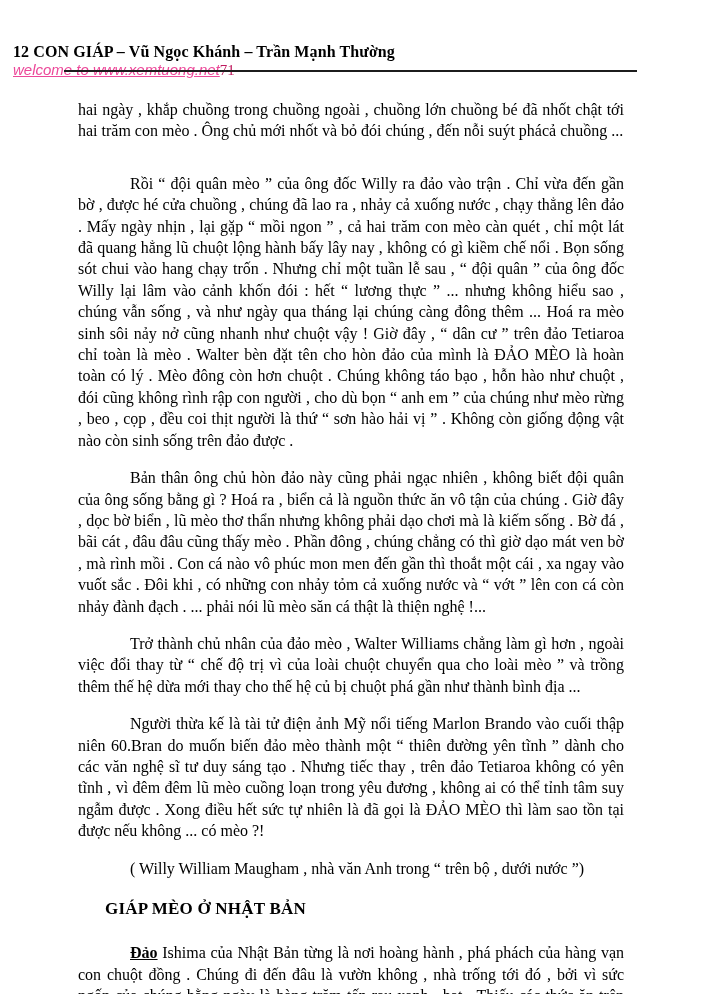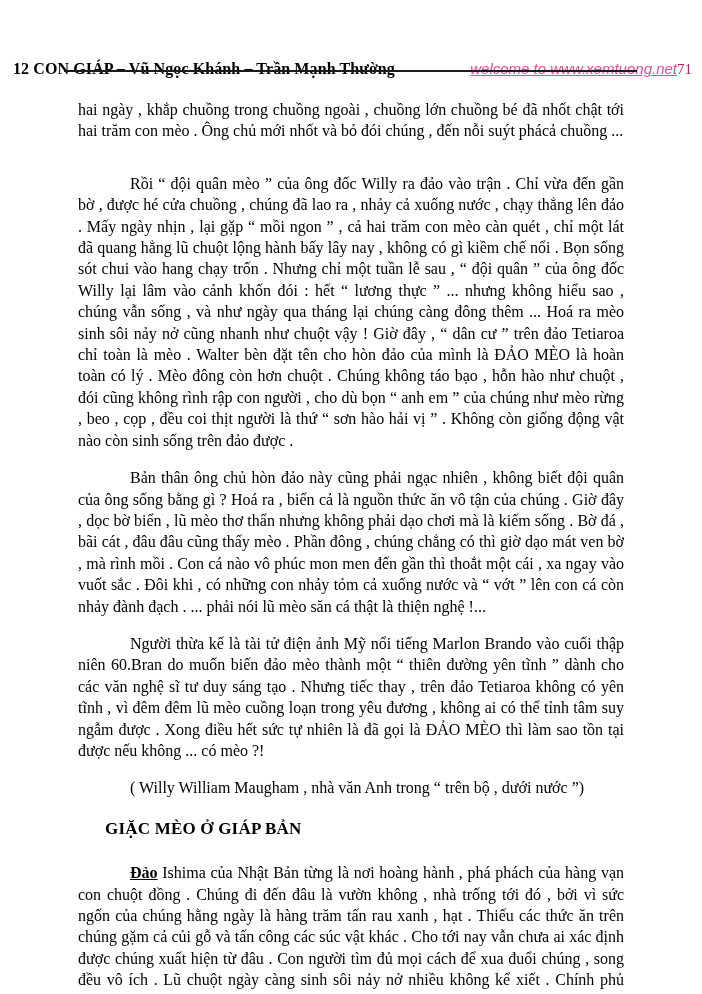--- a/index.html
+++ b/index.html
@@ -14,25 +14,26 @@
     background: #ffffff;
     color: #000000;
     overflow: hidden;
     font-family: "Liberation Serif", serif;
   }
   
   .header {
     position: absolute;
     left: 13px;
     right: 10px;
-    top: 60px;
+    top: 43px;
     display: flex;
     justify-content: space-between;
     align-items: baseline;
     white-space: nowrap;
+    flex-direction: column;
   }
   .header-title {
     font-family: "Liberation Serif", serif;
     font-weight: bold;
     font-size: 16px;
     letter-spacing: 0.1px;
   }
   .header-right {
     display: flex;
     align-items: baseline;
@@ -107,25 +108,26 @@
   <div class="header-rule"></div>
 
   <div class="article">
 
     <p class="p-continuation">hai ngày , khắp chuồng trong chuồng ngoài  , chuồng lớn chuồng bé đã nhốt chật tới hai trăm con mèo . Ông chủ mới nhốt và bỏ đói chúng , đến nỗi suýt phácả chuồng ...</p>
 
     <p class="p-indent">Rồi “ đội quân mèo ” của ông đốc Willy ra đảo vào trận . Chỉ vừa đến gần bờ , được hé cửa chuồng , chúng đã lao ra , nhảy cả xuống nước , chạy thẳng lên đảo . Mấy ngày nhịn , lại gặp “ mồi ngon ” , cả hai trăm con mèo càn quét , chỉ một lát đã quang hẳng lũ chuột lộng hành bấy lây nay , không có gì kiềm chế nổi . Bọn sống sót chui vào hang chạy trốn . Nhưng chỉ một tuần lễ sau , “ đội quân ” của ông đốc Willy lại lâm vào cảnh khốn đói : hết “ lương thực ” ... nhưng không hiểu sao , chúng vẫn sống , và như ngày qua tháng lại chúng càng đông thêm ... Hoá ra mèo sinh sôi nảy nở cũng nhanh như chuột vậy ! Giờ đây , “ dân cư ” trên đảo Tetiaroa chỉ toàn là mèo . Walter bèn đặt tên cho hòn đảo của mình là ĐẢO MÈO là hoàn toàn có lý . Mèo đông còn hơn chuột . Chúng không táo bạo , hỗn hào như chuột , đói cũng không rình rập con người , cho dù bọn “ anh em ” của chúng như mèo rừng , beo , cọp , đều coi thịt người là thứ “ sơn hào hải vị ” . Không còn giống động vật nào còn sinh sống trên đảo được .</p>
 
     <p class="p-indent">Bản thân ông chủ hòn đảo này cũng phải ngạc nhiên , không biết đội quân của ông sống bằng gì ? Hoá ra , biển cả là nguồn thức ăn vô tận của chúng . Giờ đây , dọc bờ biển , lũ mèo thơ thẩn nhưng không phải dạo chơi mà là kiếm sống . Bờ đá , bãi cát , đâu đâu cũng thấy mèo . Phần đông , chúng chẳng có thì giờ dạo mát ven bờ , mà rình mồi . Con cá nào vô phúc mon men đến gần thì thoắt một cái  , xa ngay vào vuốt sắc . Đôi khi  , có những con nhảy tỏm cả xuống nước và “ vớt ” lên con cá còn nhảy đành đạch . ... phải nói lũ mèo săn cá thật là thiện nghệ !...</p>
 
+    <p class="p-indent">Trở thành chủ nhân của đảo mèo , Walter Williams chẳng làm gì hơn , ngoài việc đổi thay từ “ chế độ trị vì của loài chuột chuyển qua cho loài mèo ” và trồng thêm thế hệ dừa mới thay cho thế hệ củ bị chuột phá gần như thành bình địa ...</p>
 
     <p class="p-indent">Người thừa kế là tài tử điện ảnh Mỹ nổi tiếng Marlon Brando vào cuối thập niên 60.Bran do muốn biến đảo mèo thành một “ thiên đường yên tĩnh ” dành cho các văn nghệ sĩ tư duy sáng tạo . Nhưng tiếc thay , trên đảo Tetiaroa không có yên tĩnh , vì đêm đêm lũ mèo cuồng loạn trong yêu đương , không ai có thể tỉnh tâm suy ngẫm được . Xong điều hết sức tự nhiên là đã gọi là ĐẢO MÈO  thì làm sao tồn tại được nếu không ... có mèo ?!</p>
 
 
     <p class="p-indent">( Willy William Maugham , nhà văn Anh trong “ trên bộ , dưới nước ”)</p>
 
-    <p class="section-heading">GIẶC MÈO Ở GIÁP BẢN</p>
+    <p class="section-heading">GIÁP MÈO Ở NHẬT BẢN</p>
 
     <p class="p-indent"><span class="lead-bold">Đảo</span><span> Ishima của Nhật Bản từng là nơi hoàng hành , phá phách của hàng vạn con chuột đồng . Chúng đi đến đâu là vườn không , nhà trống tới đó , bởi vì sức ngốn của chúng hằng ngày là hàng trăm tấn rau xanh , hạt . Thiếu các thức ăn trên chúng gặm cả củi gỗ và tấn công các súc vật khác . Cho tới nay vẫn chưa ai xác định được chúng xuất hiện từ đâu . Con người tìm đủ mọi cách để xua đuổi chúng , song đều vô ích . Lũ chuột ngày càng sinh sôi nảy nở nhiều không kể xiết . Chính phủ Nhật Bản đả buộc phải thực hiện những biện pháp ...cứng rắn vào một buổi sáng đẹp trời nọ , một chiếc tàu lớn cặp cảng Ishima . Hành khách trên tàu ngoài các thuỷ thủ đội lái là gần nửa triệu con mèo to , khoẻ được bỏ đói mấy ngày trước đó . Số là dân cư đảo đã quyên góp tiền của cộng với sự hổ trợ của ngân sách chính phủ Nhật Bản đã quyết định nhập những giống mèo ngoại phàm ăn về để tiêu diệty lũ chuột kia</span></p>
 
   </div>
 
 </div>
 
 </body></html>

